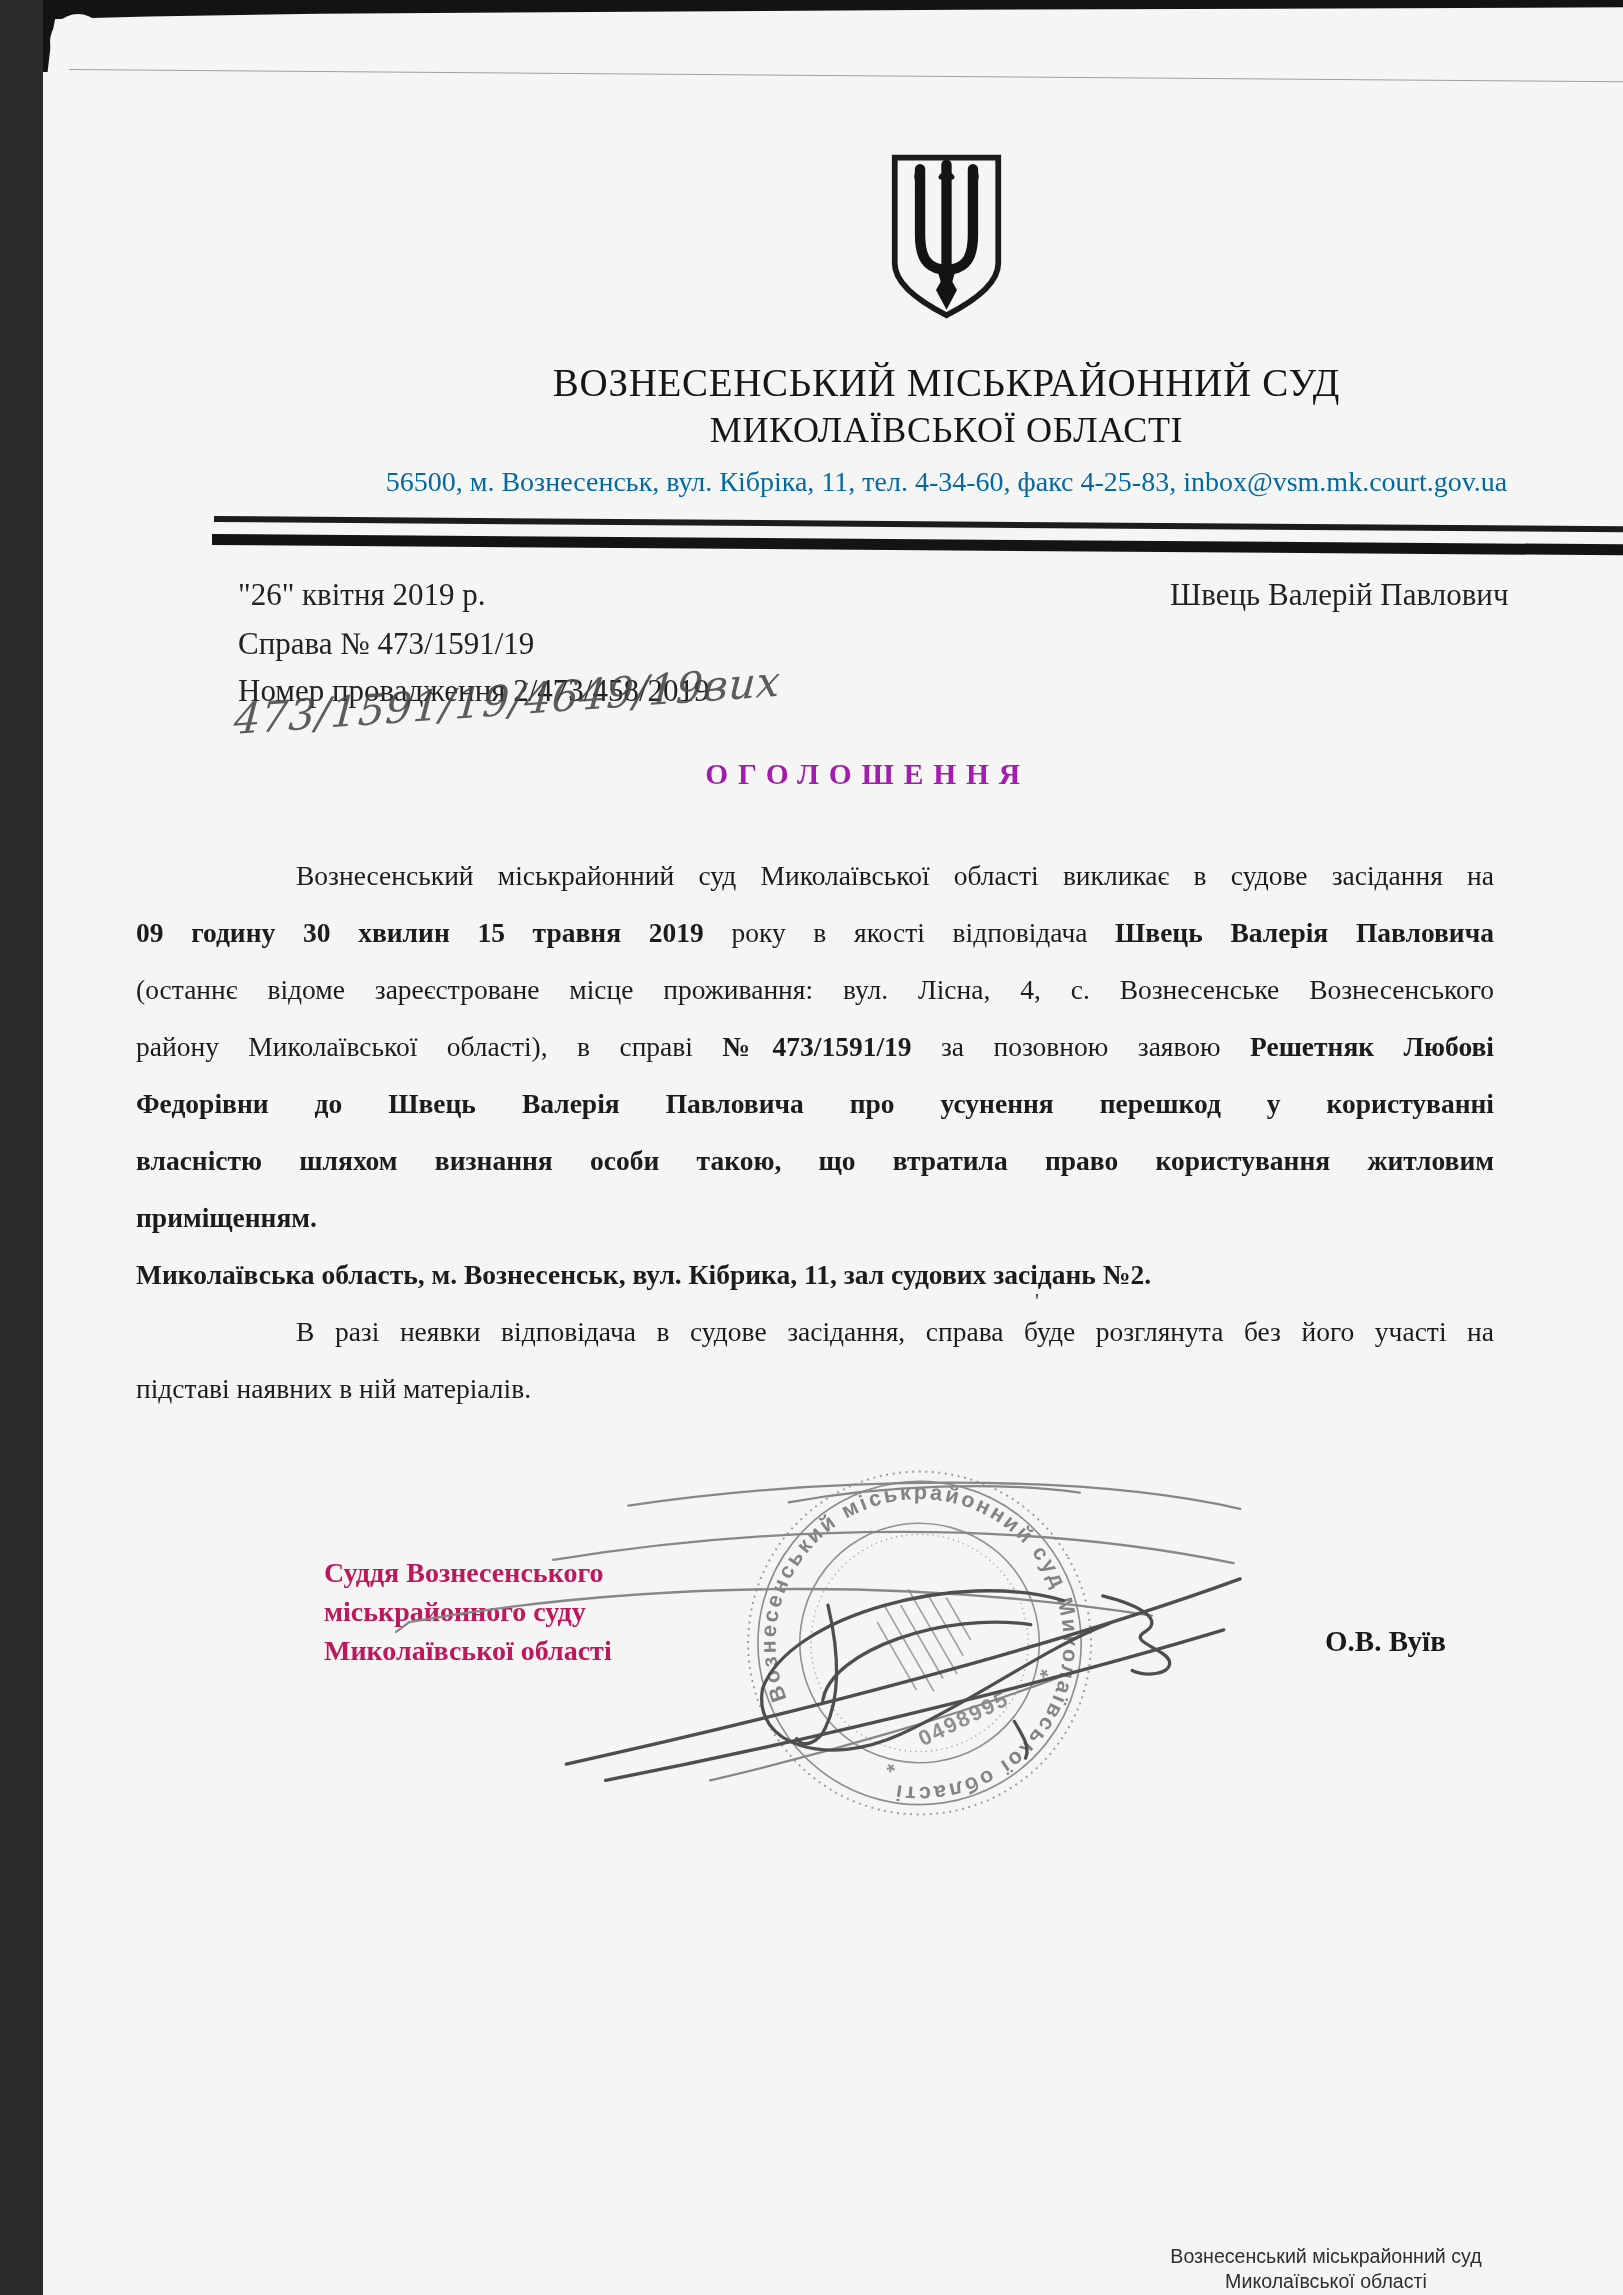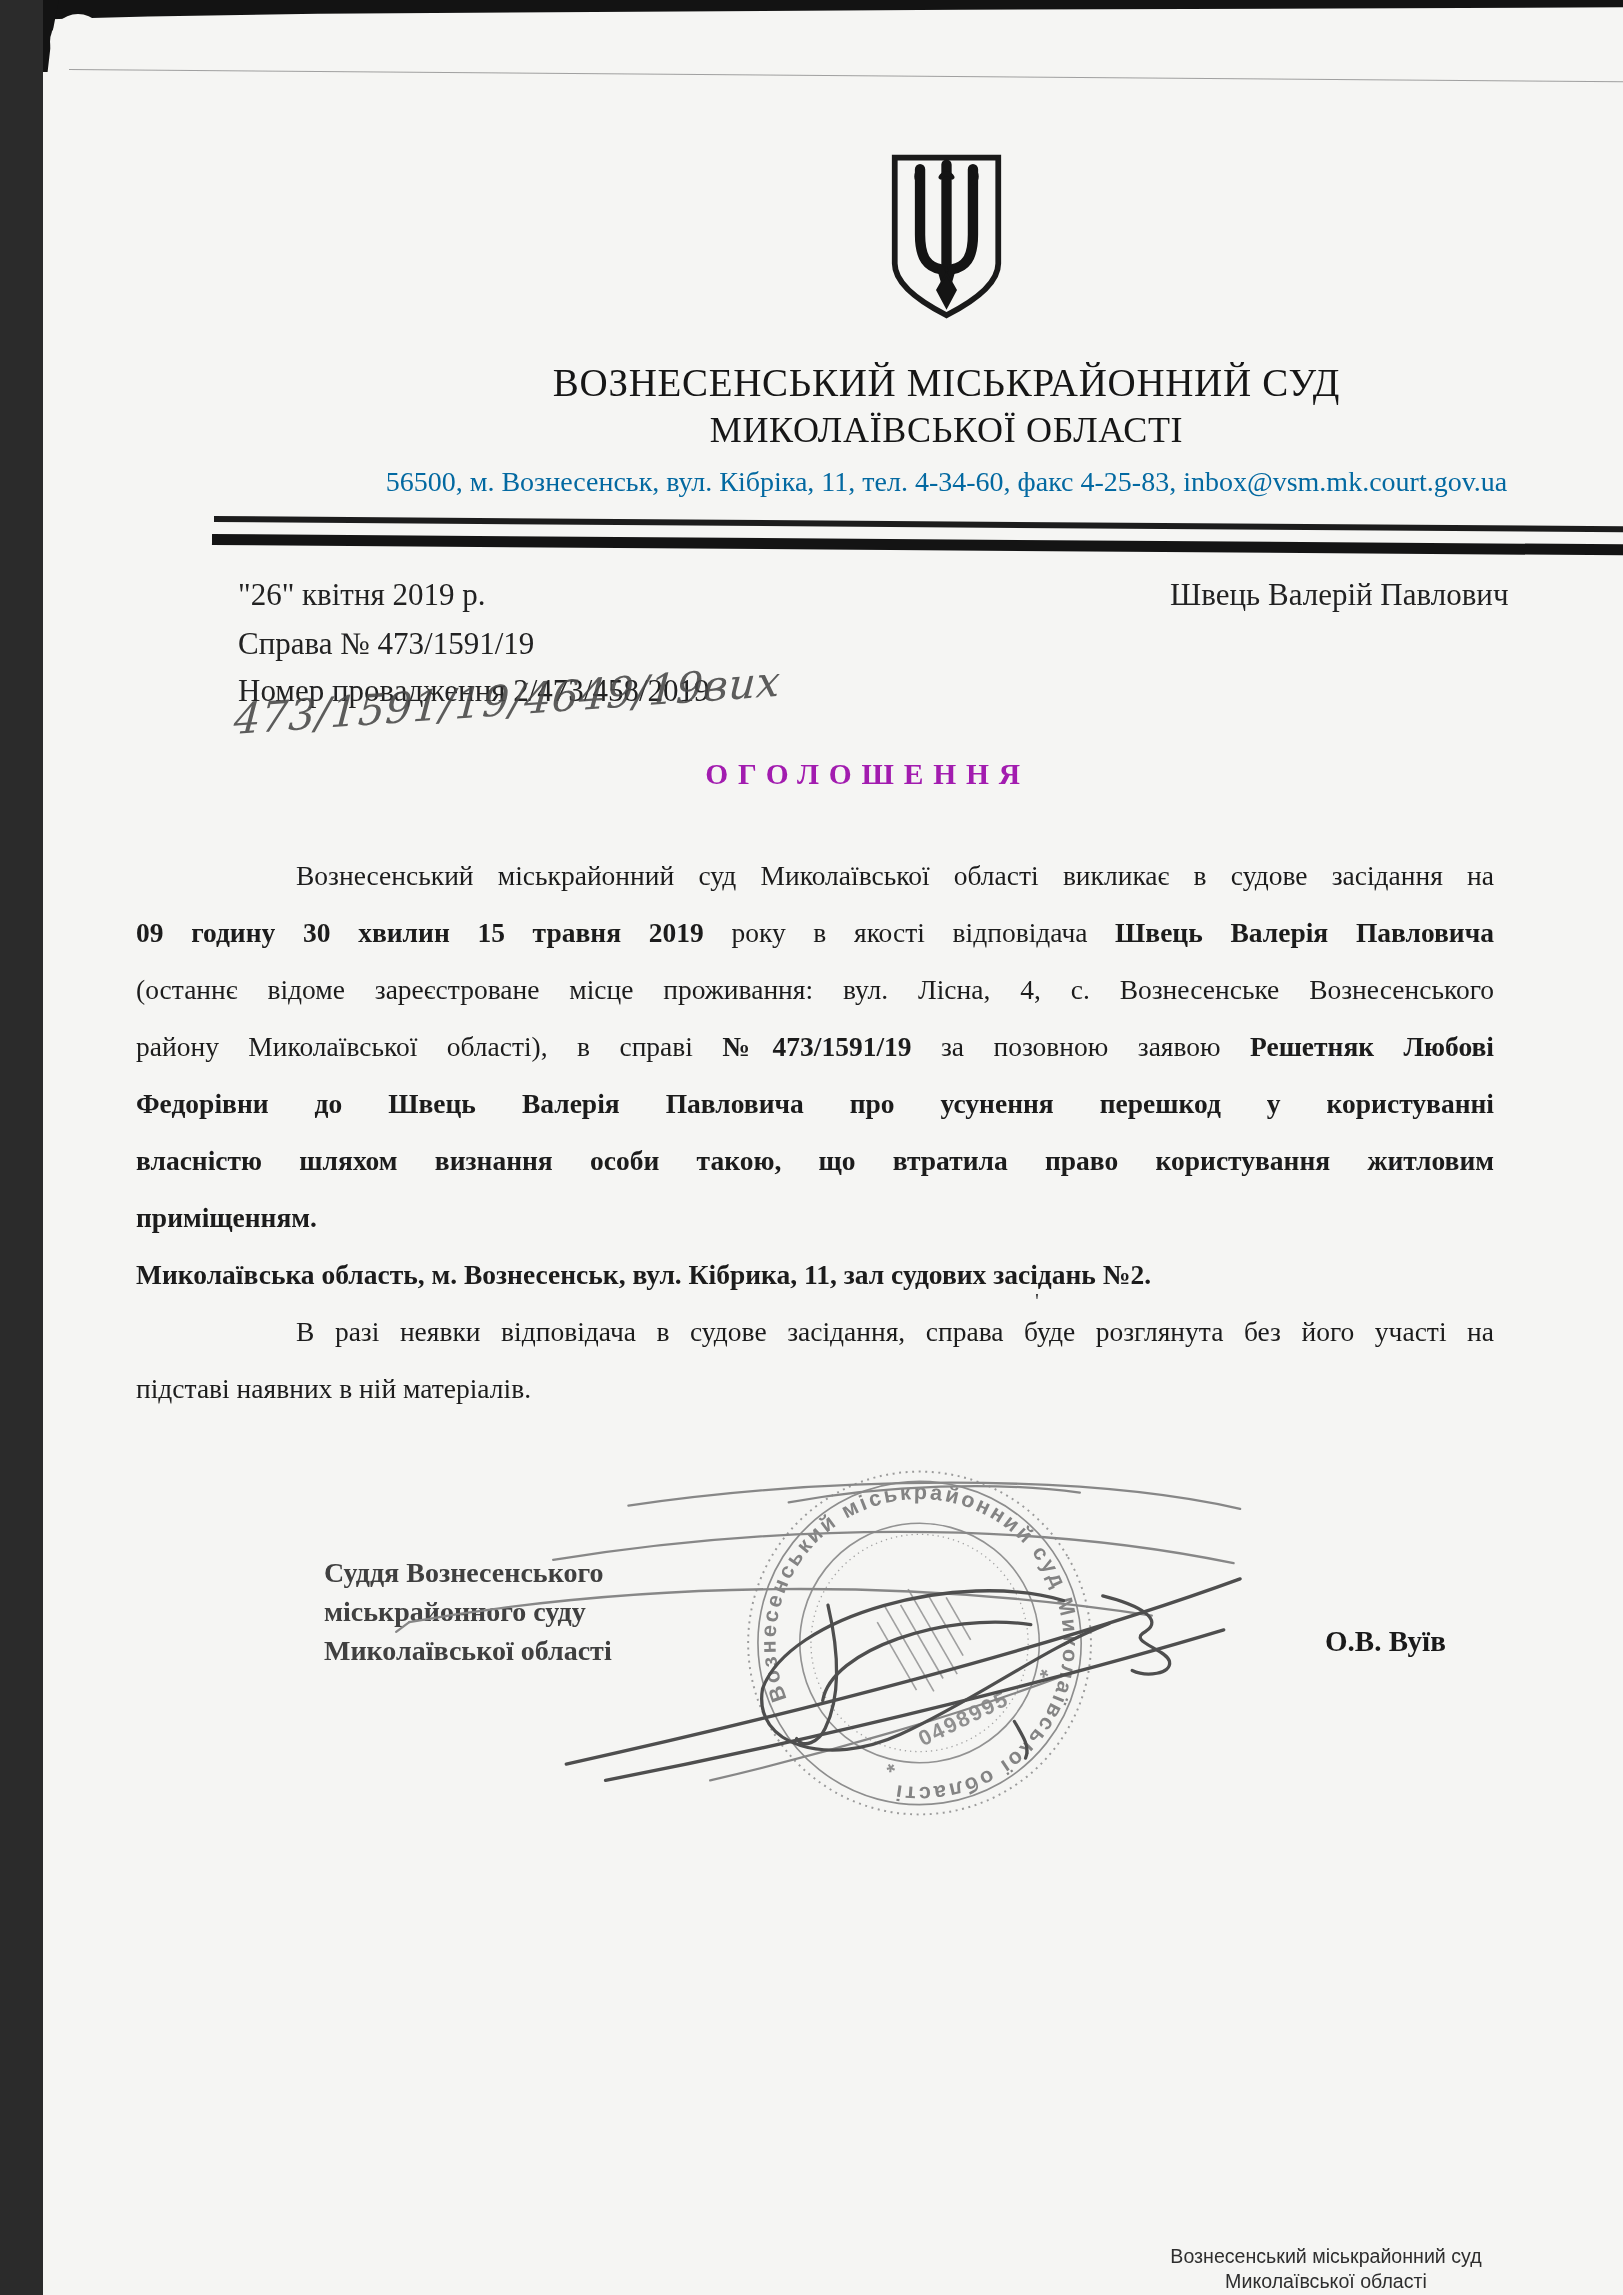--- a/index.html
+++ b/index.html
@@ -59,21 +59,21 @@
   }
   
   .body-text{position:absolute;left:93px;top:847px;width:1358px;font-size:27.5px;color:#1c1c1c;}
   .bline{height:57px;line-height:57px;white-space:normal;overflow:visible;}
   .bline.just{text-align:justify;text-align-last:justify;}
   .bline.ind{padding-left:160px;}
   .bline .b{font-weight:700;}
   .tick-artifact{position:absolute;left:992px;top:1288px;font-size:22px;color:#3c3c3c;}
   
   .sig-label{position:absolute;left:281px;top:1553px;font-size:28px;font-weight:700;
-    line-height:39px;color:#404040;white-space:nowrap;}
+    line-height:39px;color:#be185d;white-space:nowrap;}
   .judge-name{position:absolute;left:1282px;top:1625px;font-size:29px;font-weight:700;color:#1a1a1a;white-space:nowrap;}
   .stamp-svg{position:absolute;left:327px;top:1440px;width:929px;height:406px;pointer-events:none;}
   .stamp-ring-text{font-family:"Liberation Sans","DejaVu Sans",sans-serif;font-weight:700;
     font-size:33px;letter-spacing:4px;fill:#838383;}
   .stamp-num{font-family:"Liberation Sans","DejaVu Sans",sans-serif;font-weight:700;
     font-size:33px;letter-spacing:3px;fill:#8f8f8f;}
   
   .footer{
     position:absolute;left:946px;top:2244px;width:674px;text-align:center;
     font-family:"Liberation Sans","DejaVu Sans",sans-serif;

